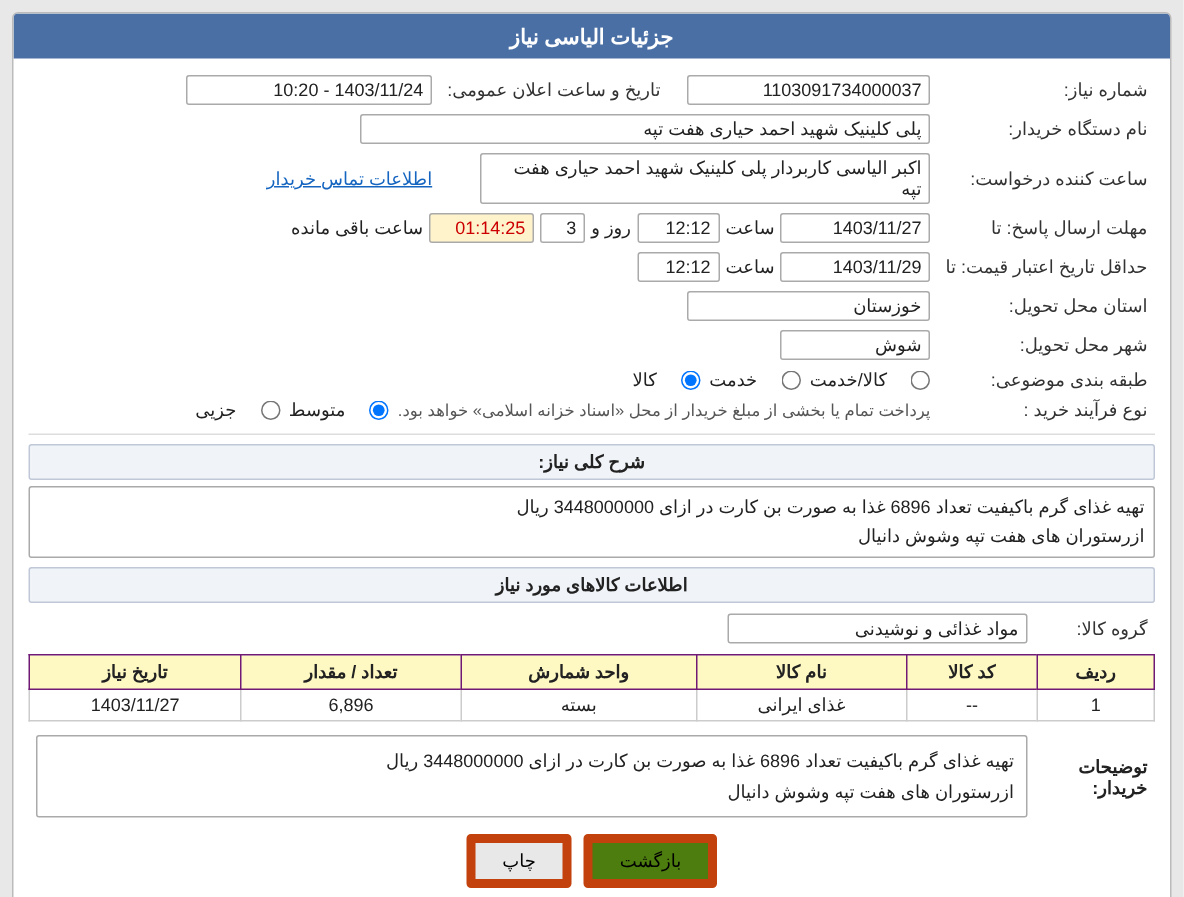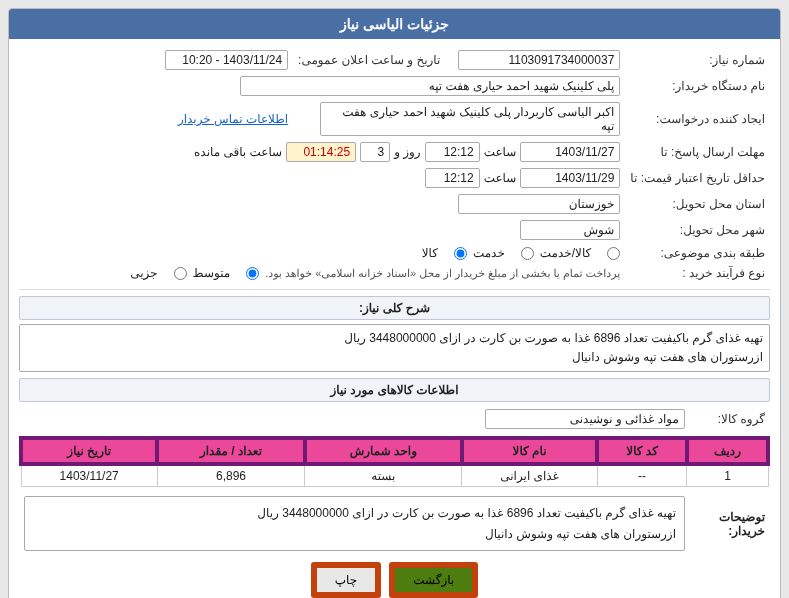--- a/index.html
+++ b/index.html
@@ -58,21 +58,21 @@
       background: #fff;
       padding: 2px 5px;
       min-height: 20px;
       display: inline-block;
       border-radius: 2px;
       font-size: 12px;
       font-family: Tahoma, Arial, sans-serif;
     }
     .input-medium { width: 162px; }
     .input-small { width: 100px; }
-    .input-date { width: 123px; }
+    .input-date { width: 164px; }
     .blue-link { color: #1565c0; text-decoration: underline; cursor: pointer; }
     .section-title {
       background: #f0f4f8;
       border: 1px solid #c0c8d8;
       padding: 4px 8px;
       font-weight: bold;
       font-size: 12px;
       margin: 6px 0 4px 0;
       border-radius: 2px;
       text-align: center;
@@ -88,22 +88,22 @@
       line-height: 1.6;
       margin-bottom: 6px;
     }
     .data-table {
       width: 100%;
       border-collapse: collapse;
       margin-bottom: 6px;
       font-size: 12px;
     }
     .data-table th {
-      background: #ec4899;
-      border: 4px solid #701a75;
+      background: #fef9c3;
+      border: 1px solid #701a75;
       padding: 4px 6px;
       font-weight: bold;
     }
     .data-table td {
       border: 1px solid #ccc;
       padding: 3px 6px;
       text-align: center;
     }
     .data-table tr:nth-child(even) td { background: #f7f9fc; }
     .radio-row { display: flex; align-items: center; gap: 6px; flex-direction: row; }
@@ -166,21 +166,21 @@
         </tr>
 
         <tr>
           <td class="label-cell">نام دستگاه خریدار:</td>
           <td class="value-cell" colspan="3">
             <span class="input-box" style="width:380px;">پلی کلینیک شهید احمد حیاری هفت تپه</span>
           </td>
         </tr>
 
         <tr>
-          <td class="label-cell">ایجاد کننده درخواست:</td>
+          <td class="label-cell">ساعت کننده درخواست:</td>
           <td class="value-cell" colspan="2">
             <span class="input-box" style="width:300px;">اکبر الیاسی کاربردار پلی کلینیک شهید احمد حیاری هفت تپه</span>
           </td>
           <td class="value-cell">
             <span class="blue-link">اطلاعات تماس خریدار</span>
           </td>
         </tr>
 
         <tr>
           <td class="label-cell">مهلت ارسال پاسخ: تا</td>

